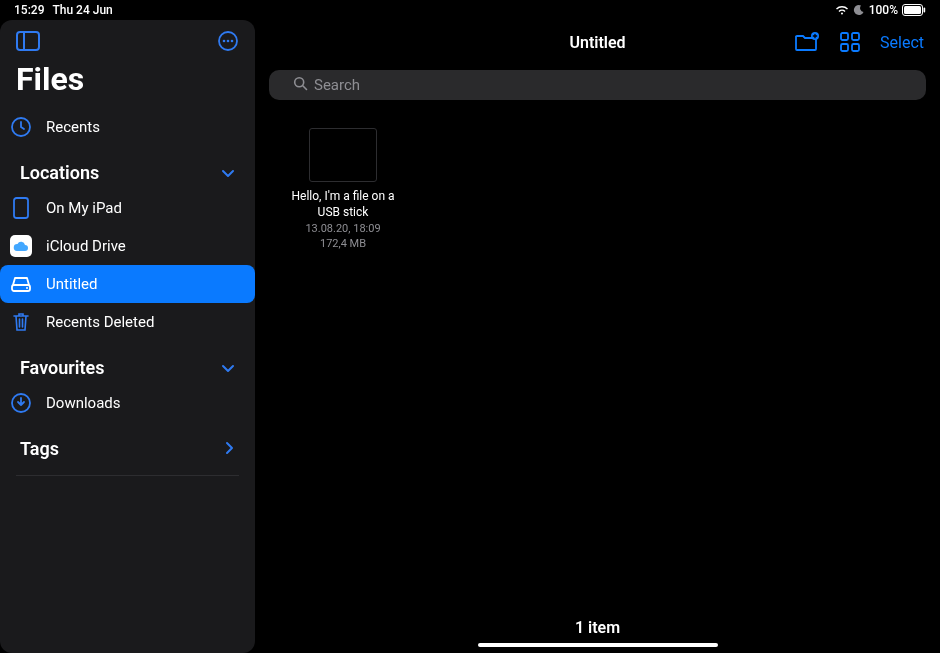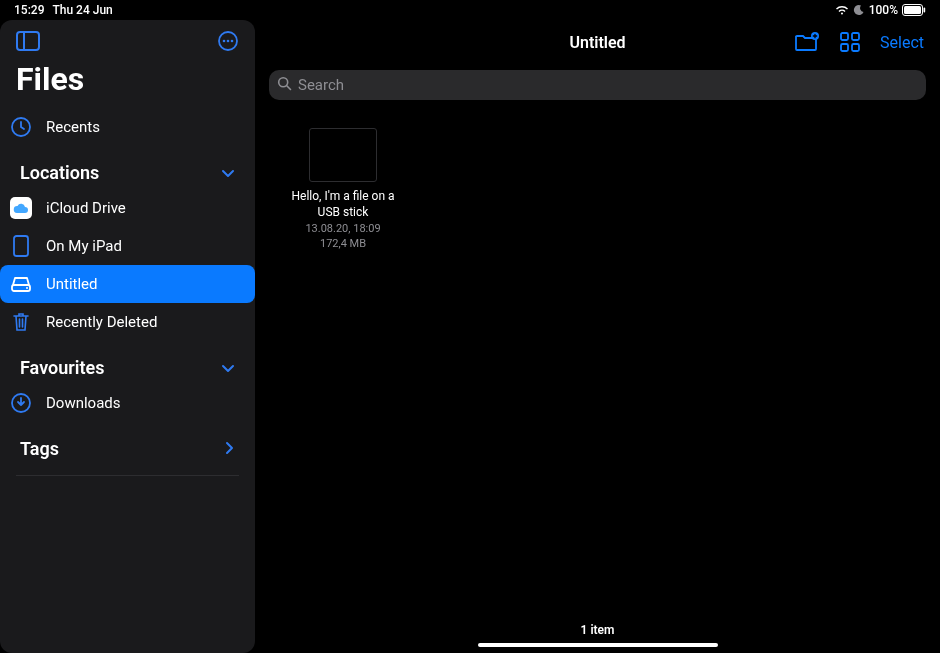--- a/index.html
+++ b/index.html
@@ -26,32 +26,32 @@
     .section-divider { border: none; border-top: 1px solid #2d2d30; margin: 10px 16px 0 16px; }
     
     .content { flex: 1; background: #000; display: flex; flex-direction: column; position: relative; }
     .content-header { display: flex; align-items: center; justify-content: center; height: 44px; position: relative; }
     .content-title { font-size: 16px; font-weight: 600; }
     .content-actions { position: absolute; right: 16px; display: flex; align-items: center; gap: 20px; }
     .content-actions .act svg { display: block; }
     .select-btn { color: #0a7aff; font-size: 16px; cursor: pointer; }
     
     .search-wrap { padding: 6px 14px 8px 14px; }
-    .search-bar { background: #2a2a2c; border-radius: 10px; height: 30px; display: flex; align-items: center; padding: 0 8px; gap: 6px; }
+    .search-bar { background: #2a2a2c; border-radius: 10px; height: 30px; display: flex; align-items: center; padding: 0 24px; gap: 6px; }
     .search-bar input { background: none; border: none; outline: none; color: #fff; font-size: 15px; flex: 1; }
     .search-bar input::placeholder { color: #8e8e93; }
     
     .files-grid { padding: 20px 28px; display: flex; flex-wrap: wrap; gap: 20px; align-content: flex-start; flex: 1; overflow: auto; }
     .file-item { width: 120px; display: flex; flex-direction: column; align-items: center; text-align: center; }
     .file-thumb { width: 68px; height: 54px; background: #000; border: 1px solid #2d2d30; border-radius: 3px; margin-bottom: 6px; }
     .file-name { font-size: 12px; line-height: 1.35; color: #fff; margin-bottom: 2px; }
     .file-date { font-size: 11px; color: #8e8e93; line-height: 1.3; }
     .file-size { font-size: 11px; color: #8e8e93; line-height: 1.3; }
     
-    .footer { text-align: center; font-size: 12px; font-weight: 600; padding: 6px 0 16px 0; }
+    .footer { text-align: center; font-size: 16px; font-weight: 600; padding: 6px 0 16px 0; }
     .home-indicator { width: 240px; height: 4px; background: #fff; border-radius: 3px; position: absolute; bottom: 6px; left: 50%; transform: translateX(-50%); }
     
     .icloud-box { width: 22px; height: 22px; background: #fff; border-radius: 5px; display:flex; align-items:center; justify-content:center; }
   </style>
 </head>
 <body>
 
 <div class="status-bar">
   <div class="status-left">
     <span>15:29</span>
@@ -115,53 +115,53 @@
       <span>Locations</span>
       <span class="chev">
         <svg width="14" height="10" viewBox="0 0 14 10">
             <path d="M2 2 L7 7 L12 2" fill="none" stroke="#2f7af1" stroke-width="2" stroke-linecap="round" stroke-linejoin="round"></path>
           </svg>
       </span>
     </div>
     <div class="section-list">
       <div class="sidebar-item">
         <span class="icon">
+          <svg width="18" height="22" viewBox="0 0 18 22">
+              <rect x="2" y="1" width="14" height="20" rx="2.5" fill="none" stroke="#2f7af1" stroke-width="1.8"></rect>
+            </svg>
+        </span>
+        <span>On My iPad</span>
+      </div>
+      <div class="sidebar-item">
+        <span class="icon">
           <span class="icloud-box">
               <svg width="18" height="12" viewBox="0 0 18 12">
                 <path d="M5 11 h8 a3 3 0 0 0 0-6 a4 4 0 0 0-7.5-1 A3 3 0 0 0 5 11" fill="#42a7ff"></path>
               </svg>
             </span>
         </span>
         <span>iCloud Drive</span>
       </div>
-      <div class="sidebar-item">
-        <span class="icon">
-          <svg width="18" height="22" viewBox="0 0 18 22">
-              <rect x="2" y="1" width="14" height="20" rx="2.5" fill="none" stroke="#2f7af1" stroke-width="1.8"></rect>
-            </svg>
-        </span>
-        <span>On My iPad</span>
-      </div>
       <div class="sidebar-item selected">
         <span class="icon">
           <svg width="22" height="16" viewBox="0 0 22 16">
               <path d="M3 9 L5 2 h12 l2 7" fill="none" stroke="#fff" stroke-width="1.8" stroke-linejoin="round"></path>
               <rect x="2" y="9" width="18" height="6" rx="2" fill="none" stroke="#fff" stroke-width="1.8"></rect>
               <circle cx="17" cy="12" r="1" fill="#fff"></circle>
             </svg>
         </span>
         <span>Untitled</span>
       </div>
       <div class="sidebar-item">
         <span class="icon">
           <svg width="20" height="22" viewBox="0 0 20 22">
               <path d="M3 5 h14 M8 5 v-2 h4 v2 M5 5 l1 14 h8 l1-14 M8.5 8 v8 M11.5 8 v8" fill="none" stroke="#2f7af1" stroke-width="1.6" stroke-linecap="round"></path>
             </svg>
         </span>
-        <span>Recently Deleted</span>
+        <span>Recents Deleted</span>
       </div>
     </div>
 
     <div class="section-header">
       <span>Favourites</span>
       <span class="chev">
         <svg width="14" height="10" viewBox="0 0 14 10">
             <path d="M2 2 L7 7 L12 2" fill="none" stroke="#2f7af1" stroke-width="2" stroke-linecap="round" stroke-linejoin="round"></path>
           </svg>
       </span>

